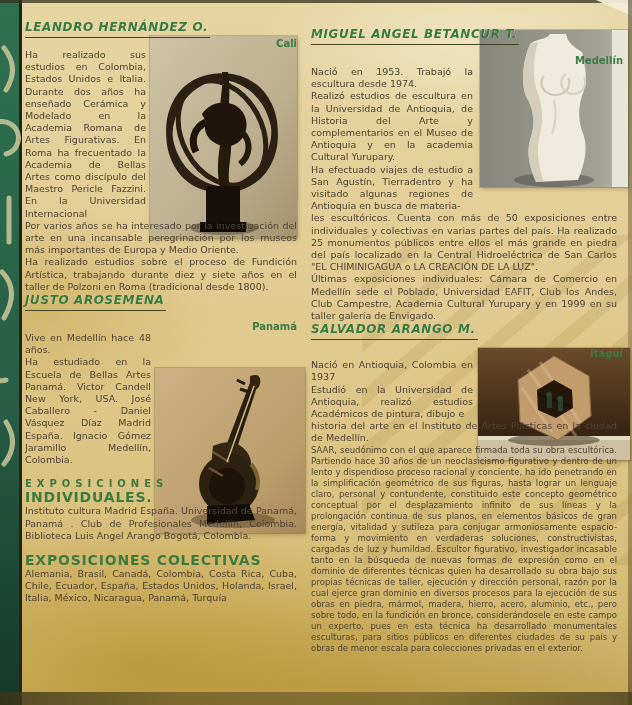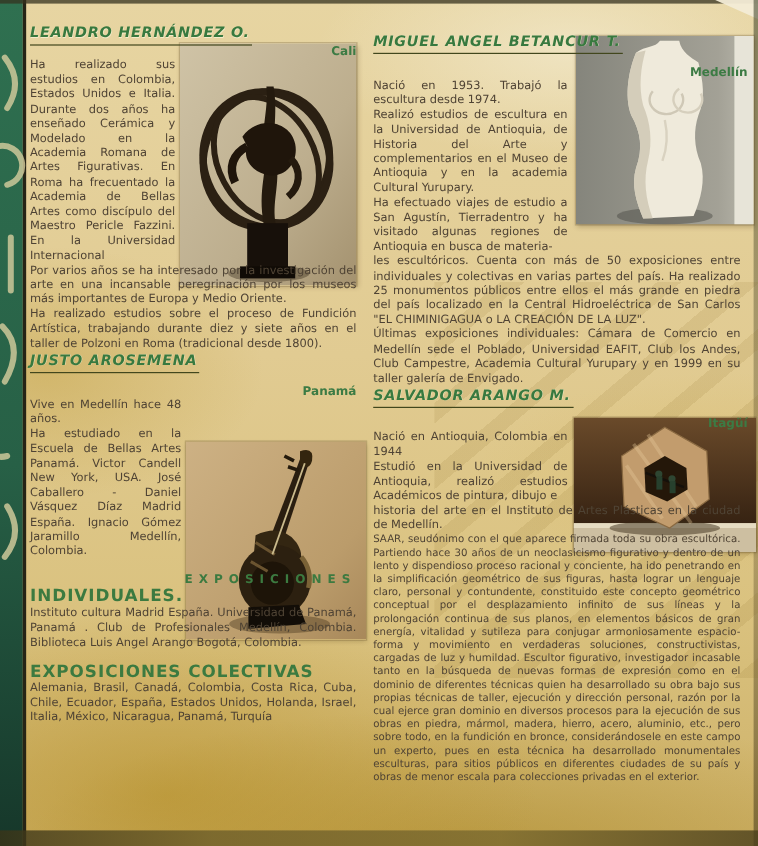--- a/index.html
+++ b/index.html
@@ -29,21 +29,21 @@
   }
   .city{font-size:10px;font-weight:bold;color:#3c7b44;text-align:right;}
   p.body{margin:0;color:#4f4334;font-size:9.5px;line-height:12.2px;text-align:justify;}
   .nw1{width:121px;}
   .nw2{width:126px;line-height:12.8px;}
   .full-l{width:272px;}
   .nwr{width:162px;}
   .full-r{width:306px;font-size:9px;}
   .tiny{font-size:8.5px !important;line-height:11px !important;}
   .small9{font-size:9px;}
-  .expo-l1{color:#3c7a40;font-weight:bold;font-size:10px;letter-spacing:5px;text-align:right;}
+  .expo-l1{color:#3c7a40;font-weight:bold;font-size:10px;letter-spacing:5px;}
   .expo-l2{color:#3c7a40;font-weight:bold;font-size:14px;letter-spacing:.8px;}
   .mt2{margin-top:2px}.mt4{margin-top:4px}.mt8{margin-top:8px}
   .mt10{margin-top:10px}.mt12{margin-top:12px}.mt14{}
 
   .photo{position:absolute;box-shadow:0 0 0 1px rgba(90,70,35,.25),1px 2px 4px rgba(60,40,10,.25);}
   #photo-hernandez{left:150px;top:36px;width:147px;height:202px;}
   #photo-betancur{left:480px;top:30px;width:148px;height:157px;}
   #photo-arosemena{left:155px;top:368px;width:150px;height:165px;}
   #photo-arango{left:478px;top:348px;width:152px;height:112px;}
   .photo svg{display:block;}
@@ -206,20 +206,20 @@
     <h2 class="artist mt4">MIGUEL ANGEL BETANCUR T.</h2>
     <div class="city mt10">Medellín</div>
     <p class="body nwr mt8">Nació en 1953.  Trabajó la escultura desde 1974.</p>
     <p class="body nwr mt10">Realizó estudios de escultura en la Universidad de Antioquia, de Historia del Arte y complementarios en el Museo de Antioquia y  en la academia Cultural Yurupary.</p>
     <p class="body nwr mt10">Ha efectuado viajes de estudio a San Agustín, Tierradentro y ha visitado algunas regiones de Antioquia en busca de materia-</p>
     <p class="body full-r">les escultóricos. Cuenta con más de 50 exposiciones entre individuales y colectivas en varias partes del país. Ha realizado 25 monumentos públicos entre ellos el más grande en piedra del país localizado en la Central Hidroeléctrica de San Carlos "EL CHIMINIGAGUA o LA CREACIÓN DE LA LUZ".</p>
     <p class="body full-r mt10">Últimas exposiciones individuales: Cámara de Comercio en Medellín sede el Poblado, Universidad EAFIT, Club los Andes, Club Campestre, Academia Cultural Yurupary y en 1999 en su taller galería de Envigado.</p>
 
     <h2 class="artist mt12">SALVADOR ARANGO M.</h2>
     <div class="city mt8">Itagüí</div>
-    <p class="body nwr mt8">Nació en Antioquia, Colombia  en 1944</p>
+    <p class="body nwr mt8">Nació en Antioquia, Colombia  en 1937</p>
     <p class="body nwr mt10">Estudió en la Universidad de Antioquia, realizó estudios Académicos de pintura, dibujo e</p>
     <p class="body full-r">historia del arte en el Instituto de Artes Plásticas en la ciudad de Medellín.</p>
     <p class="body full-r tiny mt8">SAAR, seudónimo con el que aparece firmada toda su obra escultórica. Partiendo hace 30 años de un neoclasicismo figurativo y dentro de un lento y dispendioso proceso racional y conciente, ha ido penetrando en la simplificación geométrico de sus figuras, hasta lograr un lenguaje claro, personal y contundente, constituido este concepto geométrico conceptual por el desplazamiento infinito de sus líneas y la prolongación continua de sus planos, en elementos básicos de gran energía, vitalidad y sutileza para conjugar armoniosamente espacio-forma y movimiento en verdaderas soluciones, constructivistas, cargadas de luz y humildad. Escultor figurativo, investigador incasable tanto en la búsqueda de nuevas formas de expresión como en el dominio de diferentes técnicas quien ha desarrollado su obra bajo sus propias técnicas de taller, ejecución y dirección personal, razón por la cual ejerce gran dominio en diversos procesos  para la ejecución de sus obras en piedra, mármol, madera, hierro, acero, aluminio, etc., pero sobre todo, en la fundición en bronce, considerándosele  en este campo un experto, pues en esta técnica ha desarrollado monumentales esculturas, para sitios públicos en diferentes ciudades de su país y obras de menor escala para colecciones privadas en el exterior.</p>
   </div>
 
   <div id="bottom-edge"></div>
 </div>
 
 </body></html>

